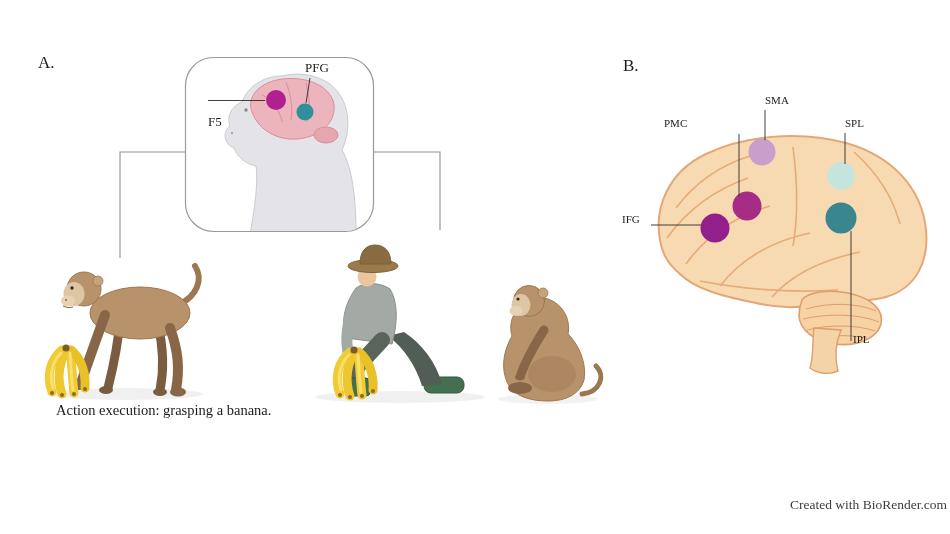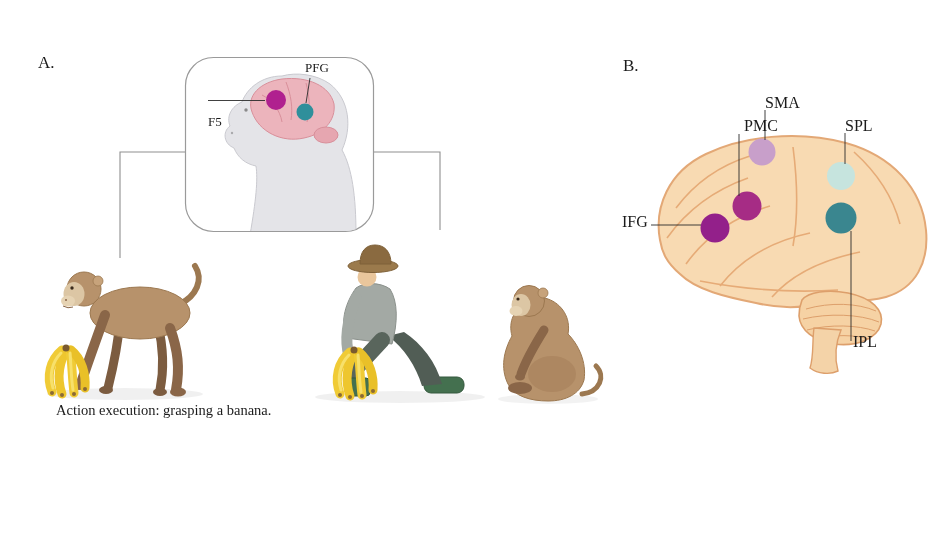--- a/index.html
+++ b/index.html
@@ -4,21 +4,21 @@
 <style>
   html,body{margin:0;padding:0;background:#ffffff;}
   .stage{
     position:relative;width:950px;height:534px;background:#ffffff;overflow:hidden;
     font-family:"Liberation Serif","DejaVu Serif",serif;color:#1b1b1b;
   }
   .art{position:absolute;left:0;top:0;width:950px;height:534px;}
   .lbl{position:absolute;white-space:nowrap;line-height:1;color:#1b1b1b;}
   .panel-letter{font-size:17px;}
   .small-lbl{font-size:13px;}
-  .region-lbl{font-size:16px;}
+  .region-lbl{font-size:11px;}
   .caption{font-size:14.5px;}
   .credit{font-size:13.5px;color:#3d3d3d;}
 </style>
 </head>
 <body>
 
 <div class="stage">
 
   <svg class="art" viewBox="0 0 950 534">
     <defs>
@@ -156,20 +156,21 @@
     <path d="M851,231 V341" stroke="#2b2b2b" stroke-width="0.9"></path>
   </svg>
 
   <div class="lbl panel-letter" style="left:38px;top:54px;">A.</div>
   <div class="lbl panel-letter" style="left:623px;top:57px;">B.</div>
 
   <div class="lbl small-lbl" style="left:208px;top:85px;margin-top:30px;">F5</div>
   <div class="lbl small-lbl" style="left:305px;top:61px;">PFG</div>
 
   <div class="lbl region-lbl" style="left:765px;top:95px;">SMA</div>
-  <div class="lbl region-lbl" style="left:744px;top:118px;">PMC</div>
+  <div class="lbl region-lbl" style="left:664px;top:118px;">PMC</div>
   <div class="lbl region-lbl" style="left:845px;top:118px;">SPL</div>
   <div class="lbl region-lbl" style="left:622px;top:214px;">IFG</div>
   <div class="lbl region-lbl" style="left:853px;top:334px;">IPL</div>
 
   <div class="lbl caption" style="left:18px;top:403px;margin-left:38px;">Action execution: grasping a banana.</div>
 
+  <div class="lbl credit" style="left:790px;top:498px;">Created with BioRender.com</div>
 </div>
 
 </body></html>

